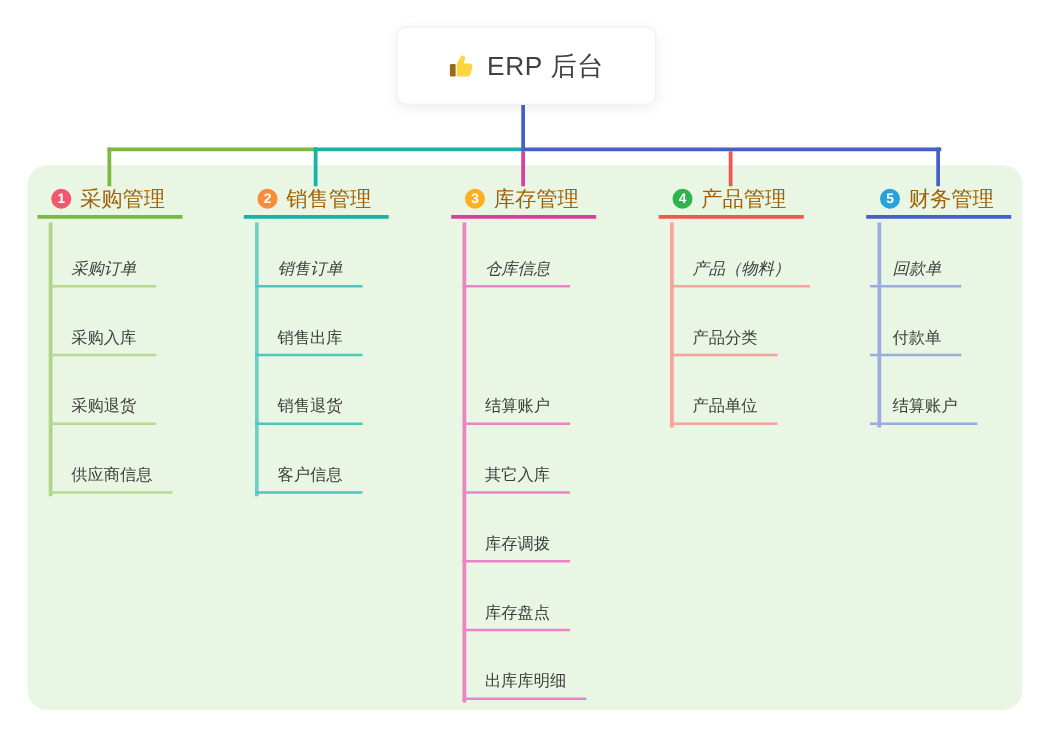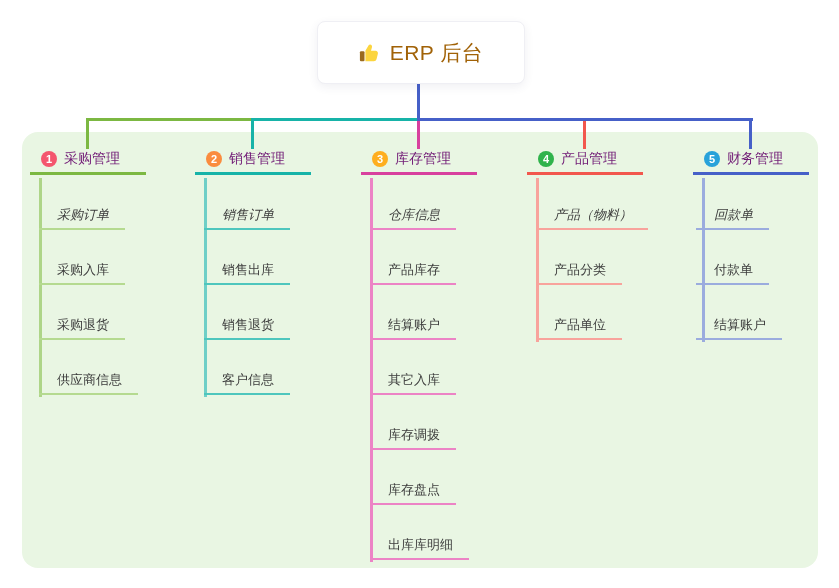--- a/index.html
+++ b/index.html
@@ -5,41 +5,41 @@
   html,body{margin:0;padding:0;background:#ffffff;font-family:"Liberation Sans","DejaVu Sans",sans-serif;}
   .stage{position:relative;width:839px;height:588px;background:#ffffff;overflow:hidden;}
 
   
   .panel{position:absolute;left:22px;top:132px;width:796px;height:436px;background:#e9f6e3;border-radius:16px;}
 
   
   .root-node{position:absolute;left:317px;top:21px;width:206px;height:61px;background:#ffffff;
     border:1px solid #efeff4;border-radius:8px;box-shadow:0 3px 10px rgba(60,70,100,0.08);
     display:flex;align-items:center;justify-content:center;gap:9px;}
-  .root-label{font-size:21px;font-weight:500;color:#a16207;letter-spacing:0.5px;}
+  .root-label{font-size:21px;font-weight:500;color:#404040;letter-spacing:0.5px;}
 
   
   .line{position:absolute;}
   .v-root{left:417px;top:82px;width:3.4px;height:39px;background:#4660c8;}
   .bus-green{left:86px;top:118px;width:168px;height:3.2px;background:#7cb842;}
   .bus-teal{left:251px;top:118px;width:167px;height:3.2px;background:#17b3a8;}
   .bus-blue{left:417px;top:118px;width:336px;height:3.2px;background:#4660c8;}
   .drop{width:3.2px;}
   .drop-1{left:86px;top:118px;height:31px;background:#7cb842;}
   .drop-2{left:251px;top:118px;height:31px;background:#17b3a8;}
   .drop-3{left:416.5px;top:121px;height:28px;background:#d8409e;}
   .drop-4{left:583px;top:121px;height:28px;background:#f2574d;}
   .drop-5{left:749px;top:118px;height:31px;background:#4660c8;}
 
   
   .branch-title{position:absolute;top:146px;width:116px;height:29px;display:flex;align-items:center;gap:7px;
     padding-left:11px;box-sizing:border-box;border-bottom:3px solid;}
   .badge{width:16px;height:16px;border-radius:50%;color:#ffffff;font-size:11px;line-height:16px;
     text-align:center;flex:0 0 16px;font-weight:bold;}
-  .branch-label{font-size:14px;color:#701a75;white-space:nowrap;}
+  .branch-label{font-size:17px;color:#a16207;white-space:nowrap;}
 
   .bt1{left:30px;border-color:#7cb842;}  .bt1 .badge{background:#f4566e;}
   .bt2{left:195px;border-color:#17b3a8;} .bt2 .badge{background:#fa8c3e;}
   .bt3{left:361px;border-color:#d8409e;} .bt3 .badge{background:#feae1f;}
   .bt4{left:527px;border-color:#f2574d;} .bt4 .badge{background:#30b34c;}
   .bt5{left:693px;border-color:#4660c8;} .bt5 .badge{background:#28a2da;}
 
   
   .trunk{position:absolute;top:178px;width:2.5px;}
   .tr1{left:39px;height:219px;background:#aed588;}
@@ -108,21 +108,20 @@
   <div class="child c2 row0">销售订单</div>
   <div class="child c2 row1">销售出库</div>
   <div class="child c2 row2">销售退货</div>
   <div class="child c2 row3">客户信息</div>
 
   <div class="branch-title bt3">
     <span class="badge">3</span>
     <span class="branch-label">库存管理</span>
   </div>
   <div class="child c3 row0">仓库信息</div>
-  <div class="child c3 row1">产品库存</div>
   <div class="child c3 row2">结算账户</div>
   <div class="child c3 row3">其它入库</div>
   <div class="child c3 row4">库存调拨</div>
   <div class="child c3 row5">库存盘点</div>
   <div class="child c3 row6">出库库明细</div>
 
   <div class="branch-title bt4">
     <span class="badge">4</span>
     <span class="branch-label">产品管理</span>
   </div>

